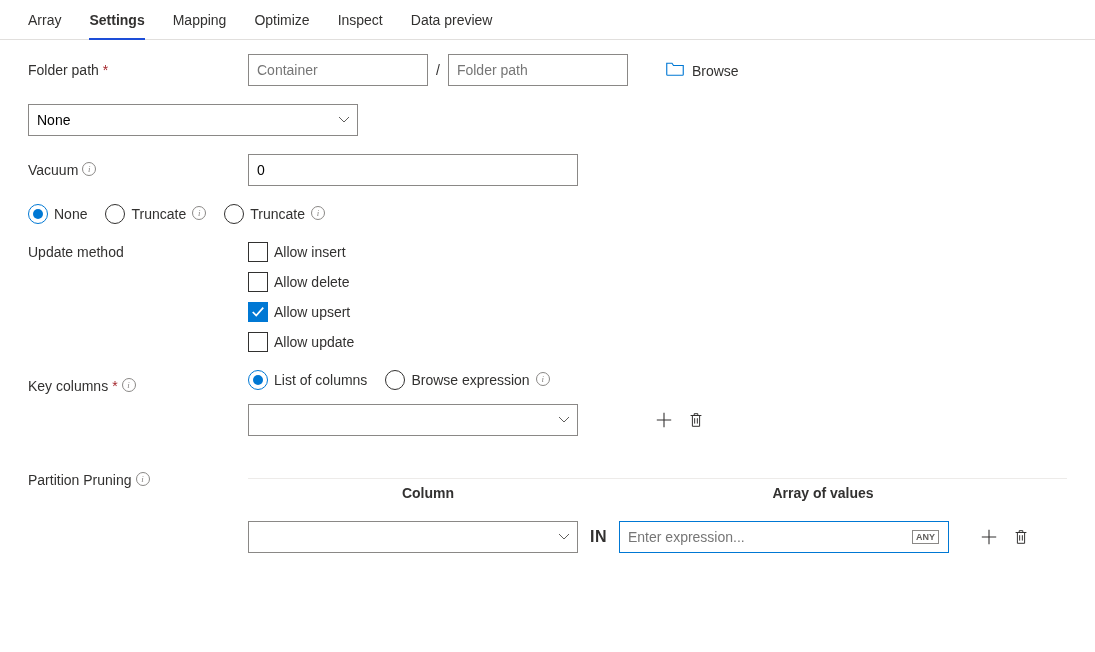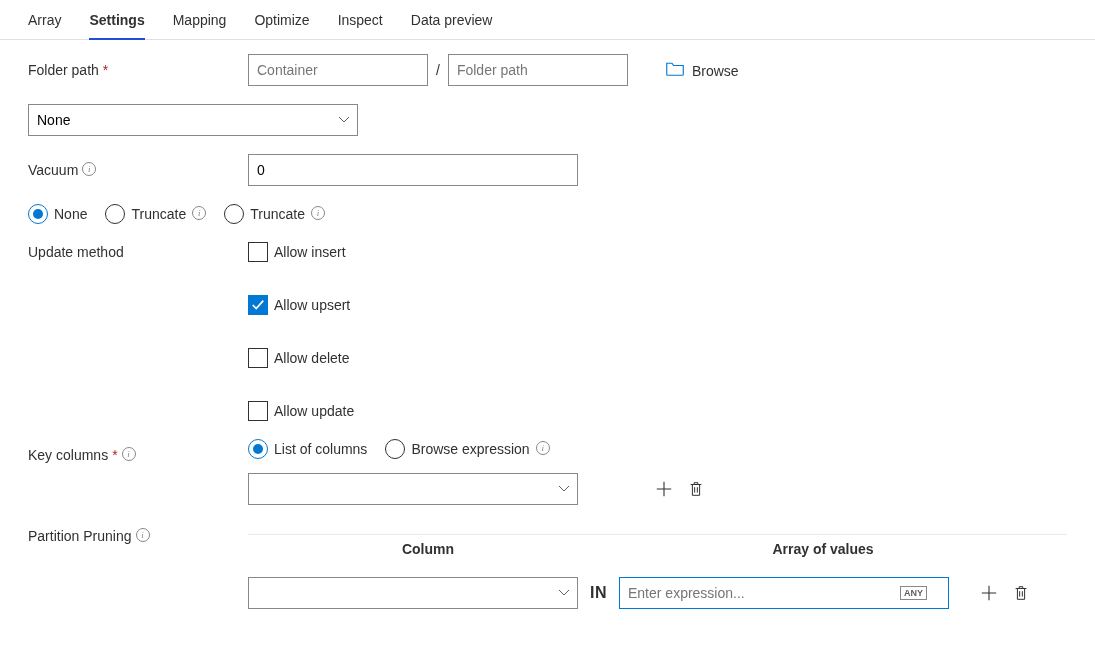--- a/index.html
+++ b/index.html
@@ -99,33 +99,33 @@
   .radio-item.selected .radio-outer { border-color:#0078d4; }
   .radio-inner { width:10px; height:10px; border-radius:50%; background:#0078d4; display:none;}
   .radio-item.selected .radio-inner { display:block; }
   .checkbox {
     width:20px; height:20px; border:1px solid #323130; display:flex; align-items:center; justify-content:center;
   }
   .check-item.checked .checkbox { background:#0078d4; border-color:#0078d4;}
   .check-item.checked .checkbox svg { display:block; }
   .checkbox svg { display:none; width:14px; height:14px; color:#fff;}
   .stack > * { display:flex; }
-  .stack { display:flex; flex-direction:column; gap:33px;text-align:center; }
+  .stack { display:flex; flex-direction:column; gap:10px;text-align:center; }
   .key-select-row { display:flex; align-items:center; gap:20px; margin-top: 14px;}
   .icon-btn { width:20px; height:20px; display:flex; align-items:center; justify-content:center; cursor:pointer; color:#323130;}
   .icon-btn svg { width:18px; height:18px; }
   .divider { border-top:1px solid #edebe9; margin-top: 8px; }
   .partition-header { display:flex; margin-top:6px; }
   .col-header { flex:0 0 360px; text-align:center; font-weight:600; margin-right:20px;}
   .arr-header { flex:0 0 330px; text-align:center; font-weight:600; margin-left: 30px;}
   .partition-row { display:flex; align-items:center; gap:12px; margin-top:20px;}
   .in-label { font-weight:600; font-size:16px; letter-spacing:0.5px;}
   .expr-input { position:relative; }
   .expr-input input { width:330px; padding-right:36px; border-color:#0078d4;}
-  .any-badge { position:absolute; right:22px; top:50%; transform:translateY(-50%); font-size:9px; font-weight:600; border:1px solid #8a8886; padding:1px 3px; color:#605e5c; }
+  .any-badge { position:absolute; right:10px; top:50%; transform:translateY(-50%); font-size:9px; font-weight:600; border:1px solid #8a8886; padding:1px 3px; color:#605e5c; }
   .col-select { width:330px;}
   .small-select input { width:330px; }
   .w330 { width:330px; }
   .w175 { width: 180px; }
   .row.tall-gap { margin-bottom: 18px; }
   .row.update-row .label-col { padding-top: 2px; align-items: center; }
 </style>
 </head>
 <body>
 
@@ -211,31 +211,31 @@
   <div class="row tall-gap update-row">
     <div class="label-col">
       <span>Update method</span>
     </div>
     <div class="value-col">
       <div class="stack">
         <div class="check-item">
           <span class="checkbox"></span>
           <span>Allow insert</span>
         </div>
+        <div class="check-item">
+          <span class="checkbox"></span>
+          <span>Allow delete</span>
+        </div>
         <div class="check-item checked">
           <span class="checkbox">
               <svg viewBox="0 0 16 16">
                 <path d="M2 8 L6 12 L14 3" fill="none" stroke="#fff" stroke-width="2"></path>
               </svg>
             </span>
           <span>Allow upsert</span>
-        </div>
-        <div class="check-item">
-          <span class="checkbox"></span>
-          <span>Allow delete</span>
         </div>
         <div class="check-item">
           <span class="checkbox"></span>
           <span>Allow update</span>
         </div>
       </div>
     </div>
   </div>
 
   <div class="row">
@@ -276,21 +276,21 @@
           <span class="icon-btn">
             <svg viewBox="0 0 20 20">
                 <path d="M4 5 H16 M8 5 V3 H12 V5 M6 5 V17 H14 V5 M8.5 8 V14 M11.5 8 V14" stroke="#323130" stroke-width="1.1" fill="none"></path>
               </svg>
           </span>
         </div>
       </div>
     </div>
   </div>
 
-  <div class="row" style="margin-top:21px;">
+  <div class="row" style="margin-top:34px;">
     <div class="label-col" style="padding-top:2px;">
       <span>Partition Pruning</span>
       <span class="info-icon">i</span>
     </div>
     <div class="value-col">
       <div class="divider"></div>
       <div class="partition-header">
         <div class="col-header">Column</div>
         <div class="arr-header">Array of values</div>
       </div>

